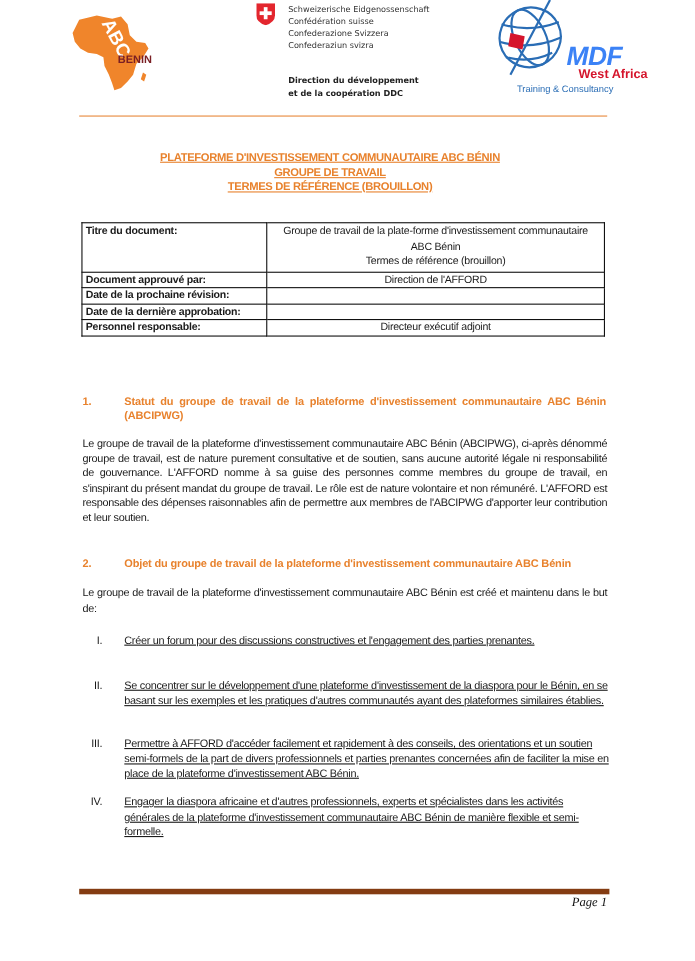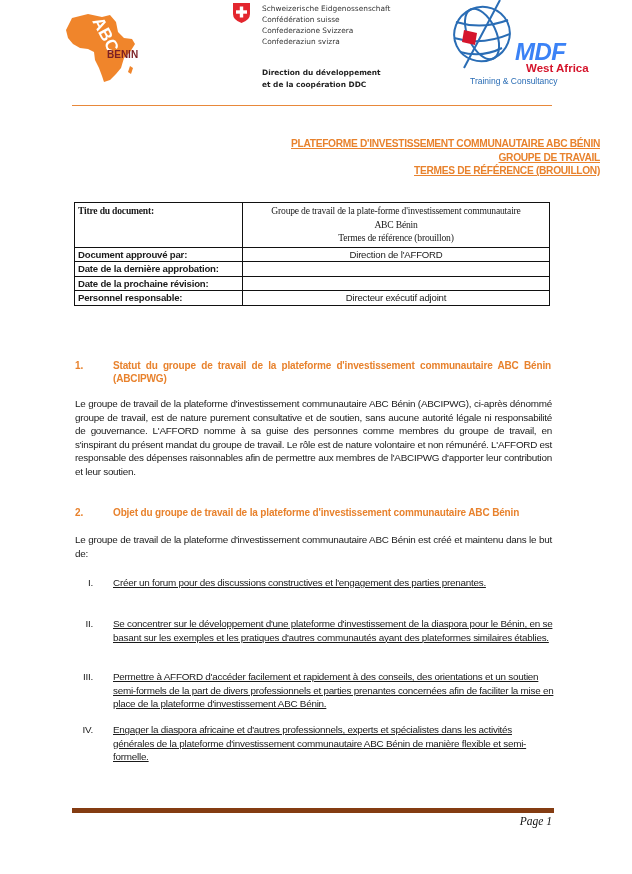--- a/index.html
+++ b/index.html
@@ -16,29 +16,29 @@
   .ddc-lines { left: 262px; top: 67px; font-family: "DejaVu Sans", sans-serif; font-size: 7.4px; line-height: 11.5px; font-weight: bold; color: #222; }
 
   #mdf-logo { left: 444px; top: 0px; width: 186px; height: 92px; }
   .mdf-name { left: 515px; top: 40px; font-family: "Liberation Sans", sans-serif; font-style: italic; font-weight: bold; font-size: 24px; color: #3b82f6; letter-spacing: -0.5px; line-height: 24px; }
   .mdf-region { left: 526px; top: 62px; font-family: "Liberation Sans", sans-serif; font-weight: bold; font-size: 11.5px; color: #d5152c; line-height: 12px; }
   .mdf-tag { left: 470px; top: 76px; font-family: "Liberation Sans", sans-serif; font-size: 8.5px; color: #2a6db5; line-height: 10px; }
 
   .header-rule { left: 72px; top: 105px; width: 480px; height: 1px; background: #e8883a; }
 
   
-  .doc-title { left: 0; width: 600px; text-align: right; font-family: "Liberation Sans", sans-serif; font-weight: bold; font-size: 10.2px; line-height: 13.5px; color: #e8822d; top: 137px; }
+  .doc-title { left: 0; width: 600px; text-align: center; font-family: "Liberation Sans", sans-serif; font-weight: bold; font-size: 10.2px; line-height: 13.5px; color: #e8822d; top: 137px; }
   .doc-title div { text-decoration: underline; letter-spacing: -0.3px; }
 
   
   table.meta { position: absolute; left: 74px; top: 202px; width: 476px; border-collapse: collapse; font-family: "Liberation Sans", sans-serif; font-size: 9.6px; letter-spacing: -0.2px; }
   table.meta td { border: 1px solid #111; padding: 0 3px; line-height: 13.5px; vertical-align: top; }
   table.meta td.k { width: 161px; font-weight: bold; }
   table.meta td.v { text-align: center; }
-  table.meta tr.first td { padding-top: 1px; padding-bottom: 2px; font-family: Liberation Serif, serif; }
+  table.meta tr.first td { padding-top: 1px; padding-bottom: 2px; }
 
   
   .sec-head { left: 75px; font-family: "Liberation Sans", sans-serif; font-weight: bold; font-size: 10px; line-height: 12.8px; color: #e8822d; }
   .sec-num { position: absolute; left: 0; top: 0; }
   .sec-text { position: absolute; left: 38px; width: 438px; text-align: justify; letter-spacing: -0.15px; }
   #sec1 { top: 360px; width: 476px; height: 28px; }
   #sec2 { top: 507px; width: 476px; height: 14px; }
 
   .para { left: 75px; width: 477px; font-family: "Liberation Sans", sans-serif; font-size: 9.9px; line-height: 13.5px; text-align: justify; letter-spacing: -0.25px; color: #1a1a1a; }
   #p1 { top: 397px; }
@@ -119,25 +119,25 @@
       <div>Groupe de travail de la plate-forme d'investissement communautaire</div>
       <div>ABC Bénin</div>
       <div>Termes de référence (brouillon)</div>
     </td>
   </tr>
   <tr>
     <td class="k">Document approuvé par:</td>
     <td class="v">Direction de l'AFFORD</td>
   </tr>
   <tr>
-    <td class="k">Date de la dernière approbation:</td>
+    <td class="k">Date de la prochaine révision:</td>
     <td class="v">&nbsp;</td>
   </tr>
   <tr>
-    <td class="k">Date de la prochaine révision:</td>
+    <td class="k">Date de la dernière approbation:</td>
     <td class="v">&nbsp;</td>
   </tr>
   <tr>
     <td class="k">Personnel responsable:</td>
     <td class="v">Directeur exécutif adjoint</td>
   </tr>
 </tbody>
   </table>
 
 <div class="abs sec-head" id="sec1">

